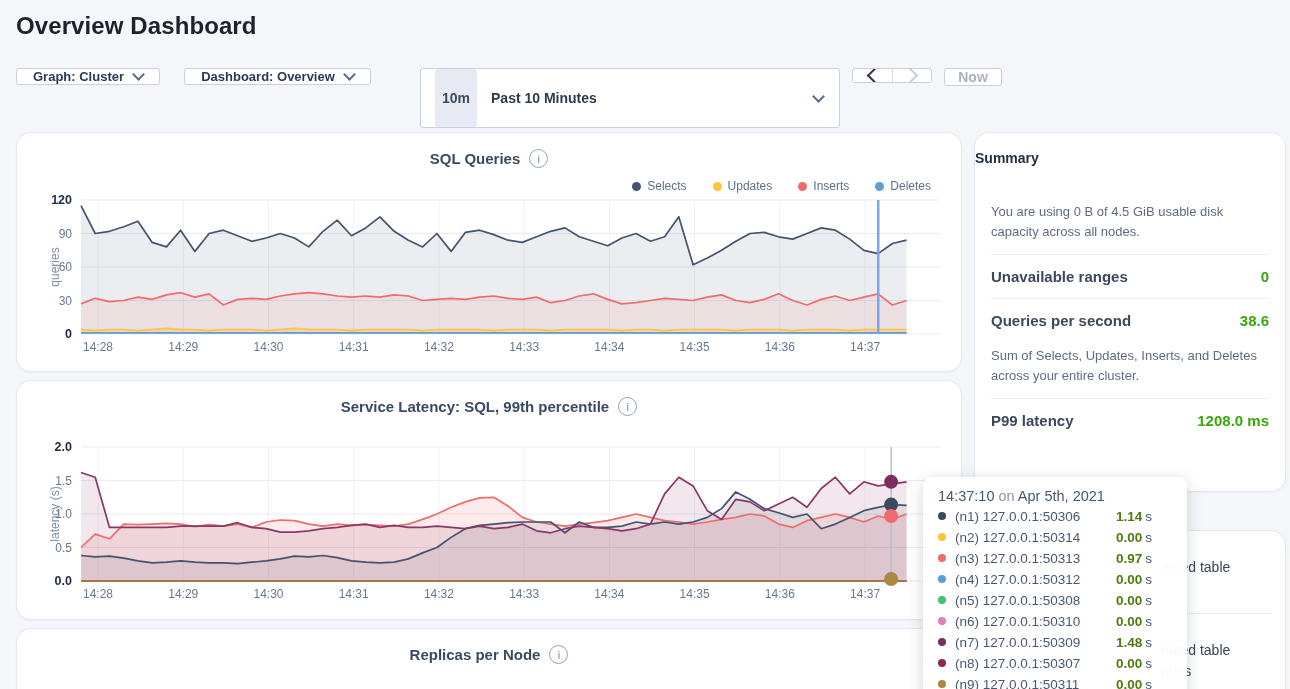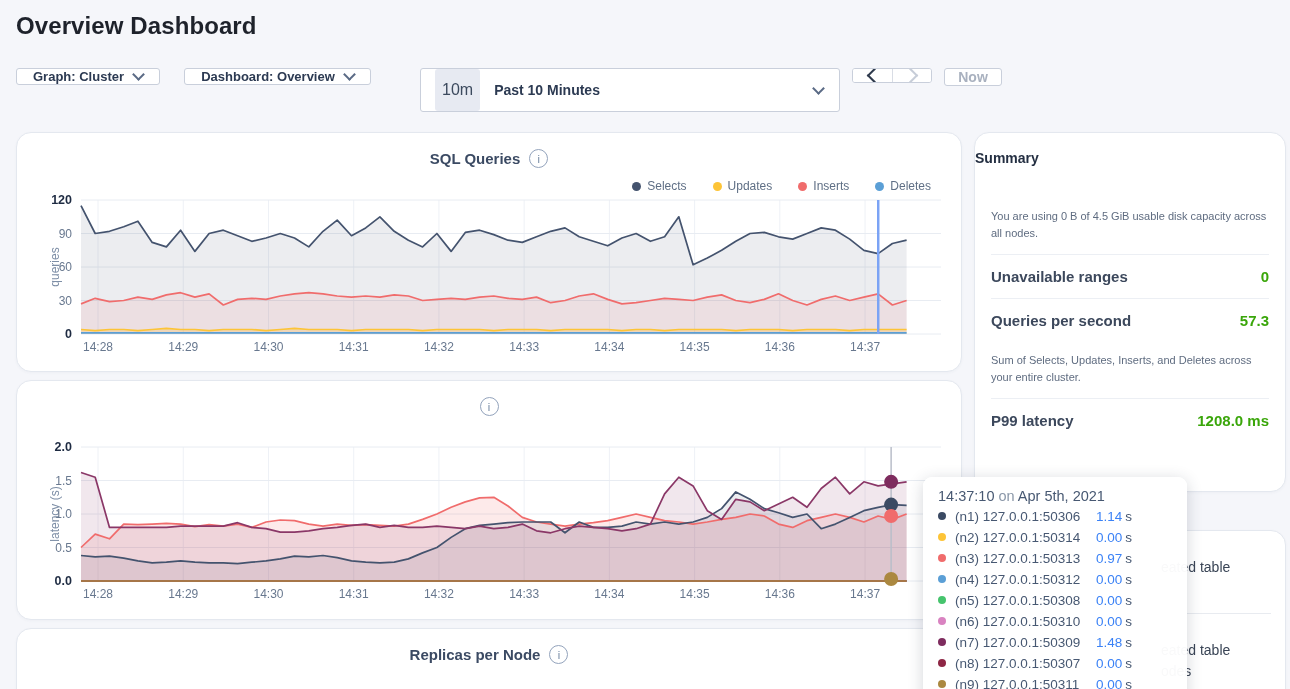--- a/index.html
+++ b/index.html
@@ -18,21 +18,21 @@
   .btn{
     background:#fff;border:1px solid #c9cfdb;border-radius:3px;
     display:flex;align-items:center;justify-content:center;
     font-family:inherit;font-size:13px;font-weight:bold;color:#2c3a52;cursor:pointer;padding:0 14px;
   }
   .dd{gap:10px}
   #dd-graph{width:144px}
   #dd-dashboard{width:187px;margin-left:24px}
   .vdiv{width:1px;background:#d9dde5;margin-left:24px}
   .timesel{width:420px;margin-left:24px;justify-content:flex-start;gap:14px;font-size:14px;position:relative}
-  .badge{background:#e7eaf2;border-radius:3px;padding:12px 7px;font-size:16px;font-weight:normal;color:#3c4a5e}
+  .badge{background:#e7eaf2;border-radius:3px;padding:21px 7px;font-size:14px;font-weight:bold;color:#3c4a5e}
   .timesel .chev{position:absolute;right:16px}
   .chev{
     width:7px;height:7px;border:solid #5a6a85;border-width:0 2px 2px 0;
     transform:rotate(45deg);margin-top:-4px;display:inline-block;
   }
   .pager{display:flex;margin-left:12px;border:1px solid #c9cfdb;border-radius:3px;background:#fff;overflow:hidden}
   .pager button{width:39px;border:none;background:#fff;display:flex;align-items:center;justify-content:center;cursor:pointer}
   .pager button + button{border-left:1px solid #d9dde5}
   .arr{width:9px;height:9px;border:solid #2f3a4d;border-width:0 2.5px 2.5px 0;display:inline-block}
   .arr-left{transform:rotate(135deg);margin-left:4px}
@@ -66,40 +66,40 @@
   }
   
   .sum-head{text-align:left;font-size:14px;font-weight:bold;color:#242f42;padding:17px 0 6px}
   .sum-rows{padding:0 16px}
   .sum-row{padding:13px 0;border-top:1px solid #eceff4}
   .sum-row:first-child{border-top:none}
   .sum-line{display:flex;align-items:baseline}
   .sum-label{font-size:15px;font-weight:bold;color:#3c485c}
   .sum-link{font-size:15px;font-weight:bold;color:#1556f0;text-decoration:none;margin-left:11px}
   .sum-value{margin-left:auto;font-size:15px;font-weight:bold;color:#3aa60a}
-  .sum-desc{margin:23px 0 0;font-size:11px;color:#5f6c80;line-height:1.5}
+  .sum-desc{margin:17px 0 0;font-size:13px;color:#5f6c80;line-height:1.5}
   
   .evt-frag{position:absolute;font-size:14px;color:#394455;white-space:nowrap}
   #evt-frag1{left:186px;top:28px}
   #evt-div{position:absolute;left:14px;right:14px;top:82px;height:1px;background:#e8ebf0}
   #evt-frag2{left:186px;top:111px}
   #evt-frag3{left:186px;top:132px}
   
   .tooltip{
     position:absolute;left:923px;top:477px;width:234px;z-index:10;
     background:rgba(255,255,255,.97);border-radius:9px;
     box-shadow:0 3px 16px rgba(40,50,70,.20);
     padding:11px 15px 13px;
   }
   .tt-head{font-size:14.5px;color:#475872;}
   .tt-on{color:#8a97a8}
   .tt-row{display:flex;align-items:center;height:18px;margin-top:3px;font-size:13.5px;color:#475872}
   .tt-dot{width:8px;height:8px;border-radius:50%;flex:none;margin-right:9px}
   .tt-name{flex:none;width:141px;white-space:nowrap}
-  .tt-val{font-weight:normal;color:#3b82f6;margin-left:0}
+  .tt-val{font-weight:bold;color:#4d7c0f;margin-left:20px}
   .tt-unit{margin-left:3px}
 </style>
 </head>
 <body>
 
 <div class="page">
 
   <h1 class="title">Overview Dashboard</h1>
 
   <div class="toolbar">
@@ -193,20 +193,21 @@
           <path d="M64.0 196.5L78.2 197.7L92.5 196.5L106.7 196.5L120.9 197.7L135.2 196.5L149.4 195.4L163.6 196.5L177.9 196.5L192.1 197.7L206.3 196.5L220.6 196.5L234.8 196.5L249.0 197.7L263.3 196.5L277.5 195.4L291.8 196.5L306.0 196.5L320.2 196.5L334.5 197.7L348.7 196.5L362.9 196.5L377.2 196.5L391.4 196.5L405.6 197.7L419.9 196.5L434.1 196.5L448.3 196.5L462.6 196.5L476.8 197.7L491.0 196.5L505.3 196.5L519.5 196.5L533.7 197.7L548.0 196.5L562.2 196.5L576.4 196.5L590.7 196.5L604.9 197.7L619.1 196.5L633.4 196.5L647.6 197.7L661.8 196.5L676.1 196.5L690.3 196.5L704.6 196.5L718.8 197.7L733.0 196.5L747.3 196.5L761.5 196.5L775.7 197.7L790.0 196.5L804.2 196.5L818.4 196.5L832.7 197.7L846.9 196.5L861.1 196.5L875.4 196.5L889.6 196.5" fill="none" stroke="#fdc437" stroke-width="1.7" stroke-linejoin="round"></path>
           <path d="M64.0 170.9L78.2 165.3L92.5 168.6L106.7 167.5L120.9 164.1L135.2 166.4L149.4 161.9L163.6 159.7L177.9 164.1L192.1 160.8L206.3 172.0L220.6 166.4L234.8 165.3L249.0 166.4L263.3 163.0L277.5 160.8L291.8 159.7L306.0 160.8L320.2 163.0L334.5 164.1L348.7 163.0L362.9 164.1L377.2 161.9L391.4 163.0L405.6 167.5L419.9 166.4L434.1 165.3L448.3 166.4L462.6 164.1L476.8 163.0L491.0 165.3L505.3 166.4L519.5 164.1L533.7 169.7L548.0 167.5L562.2 163.0L576.4 160.8L590.7 166.4L604.9 170.9L619.1 169.7L633.4 167.5L647.6 165.3L661.8 166.4L676.1 167.5L690.3 164.1L704.6 161.9L718.8 167.5L733.0 169.7L747.3 166.4L761.5 160.8L775.7 167.5L790.0 172.0L804.2 166.4L818.4 163.0L832.7 167.5L846.9 164.1L861.1 160.8L875.4 172.0L889.6 167.5" fill="none" stroke="#f06c6c" stroke-width="1.7" stroke-linejoin="round"></path>
           <path d="M64.0 199.9L889.6 199.9" fill="none" stroke="#5b9fd6" stroke-width="1.7" stroke-linejoin="round"></path>
           <line x1="861.22" x2="861.22" y1="67" y2="201" stroke="#7ba3f5" stroke-width="2.5"></line>
         </svg>
       </div>
   </div>
 
   <div class="panel" id="p-lat">
     <div class="chart-title-row">
+      <span class="chart-title">Service Latency: SQL, 99th percentile</span>
       <span class="info-icon">
           <span>i</span>
         </span>
     </div>
     <span class="ylab" style="top:133px">latency (s)</span>
     <div class="chart-body">
         <svg width="944" height="238" class="chart-svg">
           <line x1="81.028" x2="81.028" y1="66" y2="200" stroke="#eef1f6" stroke-width="1"></line>
           <text x="81.028" y="217" text-anchor="middle" class="tick">14:28</text>
           <line x1="166.254" x2="166.254" y1="66" y2="200" stroke="#eef1f6" stroke-width="1"></line>
@@ -275,21 +276,21 @@
         </div>
         <div class="sum-row">
           <div class="sum-line">
             <span class="sum-label">Unavailable ranges</span>
             <span class="sum-value">0</span>
           </div>
         </div>
         <div class="sum-row">
           <div class="sum-line">
             <span class="sum-label">Queries per second</span>
-            <span class="sum-value">57.3</span>
+            <span class="sum-value">38.6</span>
           </div>
           <p class="sum-desc">Sum of Selects, Updates, Inserts, and Deletes across your entire cluster.</p>
         </div>
         <div class="sum-row">
           <div class="sum-line">
             <span class="sum-label">P99 latency</span>
             <span class="sum-value">1208.0 ms</span>
           </div>
         </div>
       </div>

